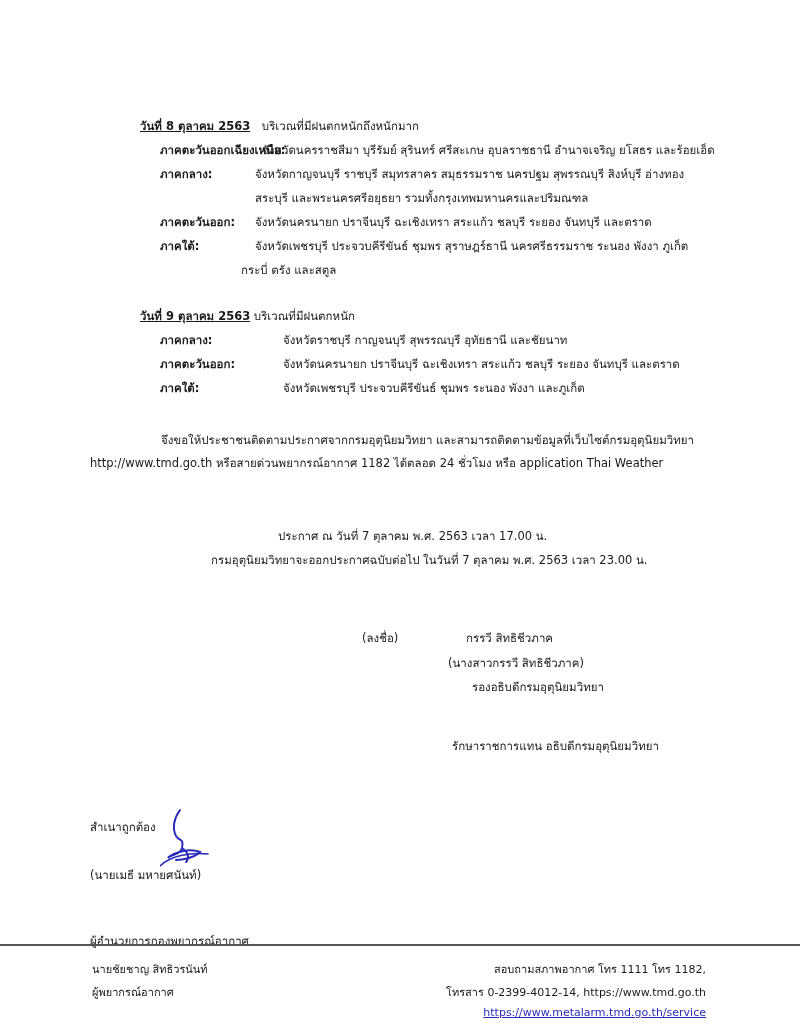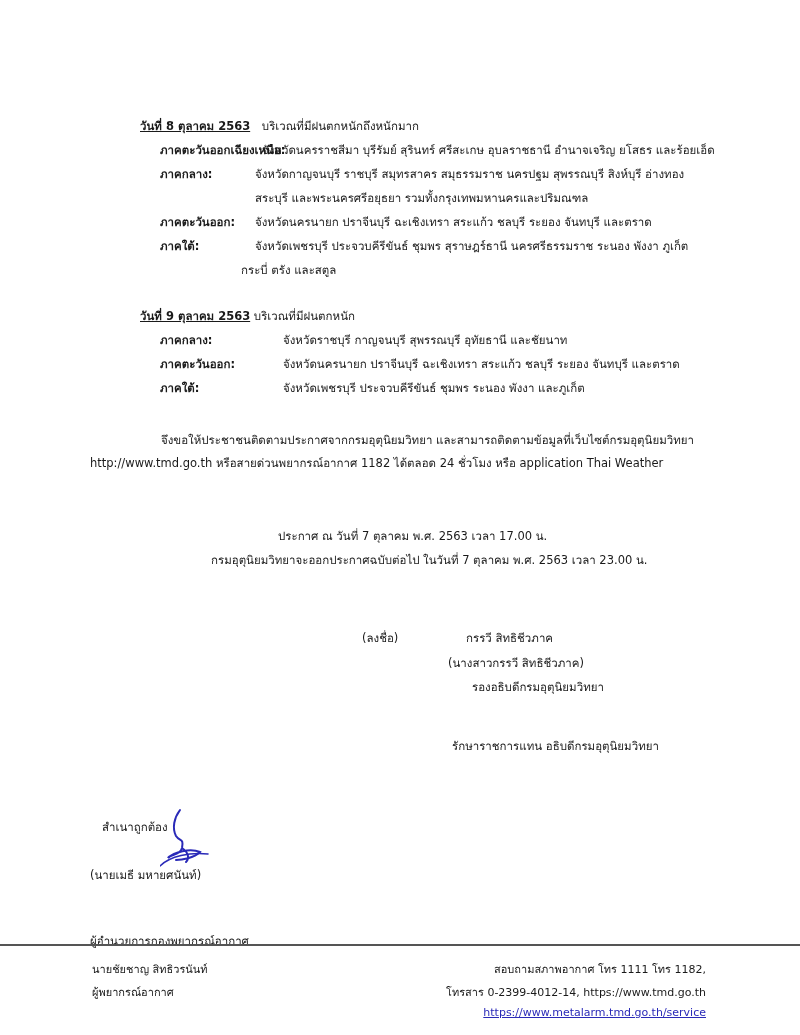--- a/index.html
+++ b/index.html
@@ -59,21 +59,21 @@
 
 <div class="abs" style="left:278px; top:527px;">ประกาศ  ณ วันที่ 7 ตุลาคม พ.ศ. 2563 เวลา 17.00 น.</div>
 <div class="abs" style="left:211px; top:551px;">กรมอุตุนิยมวิทยาจะออกประกาศฉบับต่อไป ในวันที่ 7 ตุลาคม พ.ศ. 2563 เวลา 23.00 น.</div>
 
 <div class="abs" style="left:327px; top:629px;margin-left:35px;">(ลงชื่อ)</div>
 <div class="abs" style="left:466px; top:629px;">กรรวี สิทธิชีวภาค</div>
 <div class="abs" style="left:448px; top:654px;">(นางสาวกรรวี สิทธิชีวภาค)</div>
 <div class="abs" style="left:472px; top:678px;">รองอธิบดีกรมอุตุนิยมวิทยา</div>
 <div class="abs" style="left:412px; top:737px;margin-left:40px;">รักษาราชการแทน อธิบดีกรมอุตุนิยมวิทยา</div>
 
-<div class="abs" style="left:102px; top:818px;">สำเนาถูกต้อง</div>
+<div class="abs" style="left:90px; top:818px;">สำเนาถูกต้อง</div>
 <svg class="sig" width="50" height="62" viewBox="0 0 50 62">
   <path d="M20 2 C14 10, 12 20, 16 28 C20 34, 24 30, 22 40 C20 48, 10 46, 8 50 C14 44, 30 40, 40 44 C34 50, 22 52, 16 52 M22 40 C28 44, 30 50, 26 54" fill="none" stroke="#2a2ab8" stroke-width="2" stroke-linecap="round"></path>
   <path d="M0 58 C10 48, 30 44, 48 46" fill="none" stroke="#2a2ab8" stroke-width="1.6" stroke-linecap="round"></path>
 </svg>
 <div class="abs" style="left:90px; top:866px;">(นายเมธี  มหายศนันท์)</div>
 <div class="abs" style="left:90px; top:932px;">ผู้อำนวยการกองพยากรณ์อากาศ</div>
 
 <div class="rule"></div>
 
 <div class="abs" style="left:92px; top:960px; font-size:11px;">นายชัยชาญ สิทธิวรนันท์</div>

